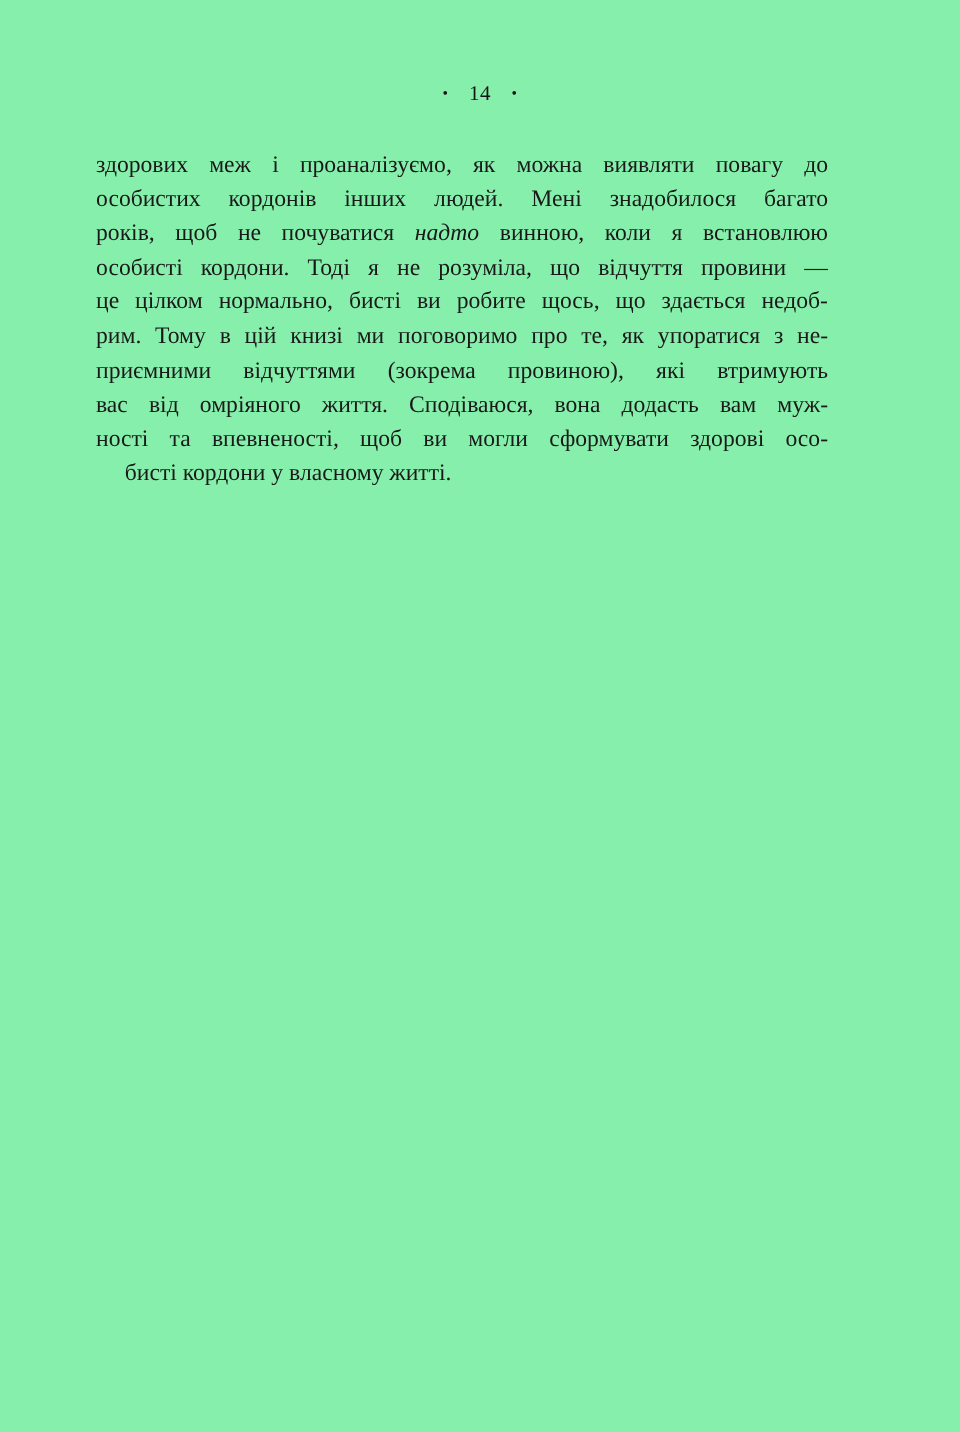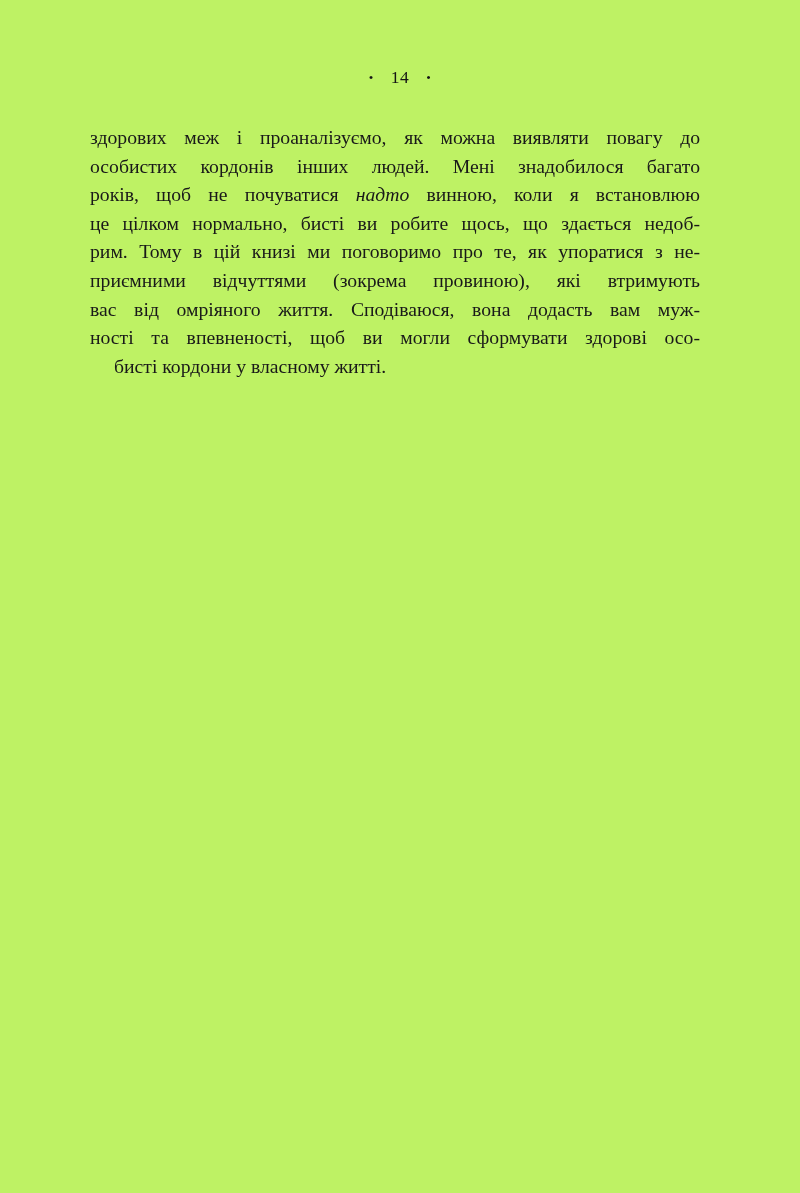--- a/index.html
+++ b/index.html
@@ -9,21 +9,21 @@
   }
   body {
     font-family: "Liberation Serif", "DejaVu Serif", serif;
     color: #1a1a1a;
     -webkit-font-smoothing: antialiased;
   }
   .page {
     position: relative;
     width: 800px;
     height: 1193px;
-    background: #bef264;
+    background: #86efac;
     overflow: hidden;
     box-sizing: border-box;
   }
 
   
   .running-head {
     position: absolute;
     top: 68px;
     left: 0;
     width: 800px;
@@ -43,21 +43,21 @@
   .running-head .folio-num {
     display: inline-block;
     margin: 0 17px;
     font-size: 17.5px;
     vertical-align: middle;
   }
 
   
   .textblock {
     position: absolute;
-    left: 90px;
+    left: 80px;
     top: 123px;
     width: 610px;
   }
   .body-paragraph {
     margin: 0;
     font-size: 19.7px;
     line-height: 28.6px;
     text-align: justify;
     text-align-last: left;
     color: #191919;
@@ -89,20 +89,21 @@
 
   <div class="running-head">
     <span class="folio-dot">•</span><span class="folio-num">14</span><span class="folio-dot">•</span>
   </div>
 
   <div class="textblock">
     <p class="body-paragraph">
       <span class="tline" style="word-spacing: 0px;">здорових меж і проаналізуємо, як можна виявляти повагу до</span>
       <span class="tline" style="word-spacing: 0px;">особистих кордонів інших людей. Мені знадобилося багато</span>
       <span class="tline" style="word-spacing: 0px;"><span>років, щоб не почуватися </span><em class="ital">надто</em><span> винною, коли я встановлюю</span></span>
+      <span class="tline" style="word-spacing: 0px;">особисті кордони. Тоді я не розуміла, що відчуття провини —</span>
       <span class="tline" style="word-spacing: 0px;">це цілком нормально, бисті ви робите щось, що здається недоб-</span>
       <span class="tline" style="word-spacing: 0px;">рим. Тому в цій книзі ми поговоримо про те, як упоратися з не-</span>
       <span class="tline" style="word-spacing: 0px;">приємними відчуттями (зокрема провиною), які втримують</span>
       <span class="tline" style="word-spacing: 0px;">вас від омріяного життя. Сподіваюся, вона додасть вам муж-</span>
       <span class="tline" style="word-spacing: 0px;">ності та впевненості, щоб ви могли сформувати здорові осо-</span>
       <span class="tline last">бисті кордони у власному житті.</span>
     </p>
   </div>
 
 </div>

